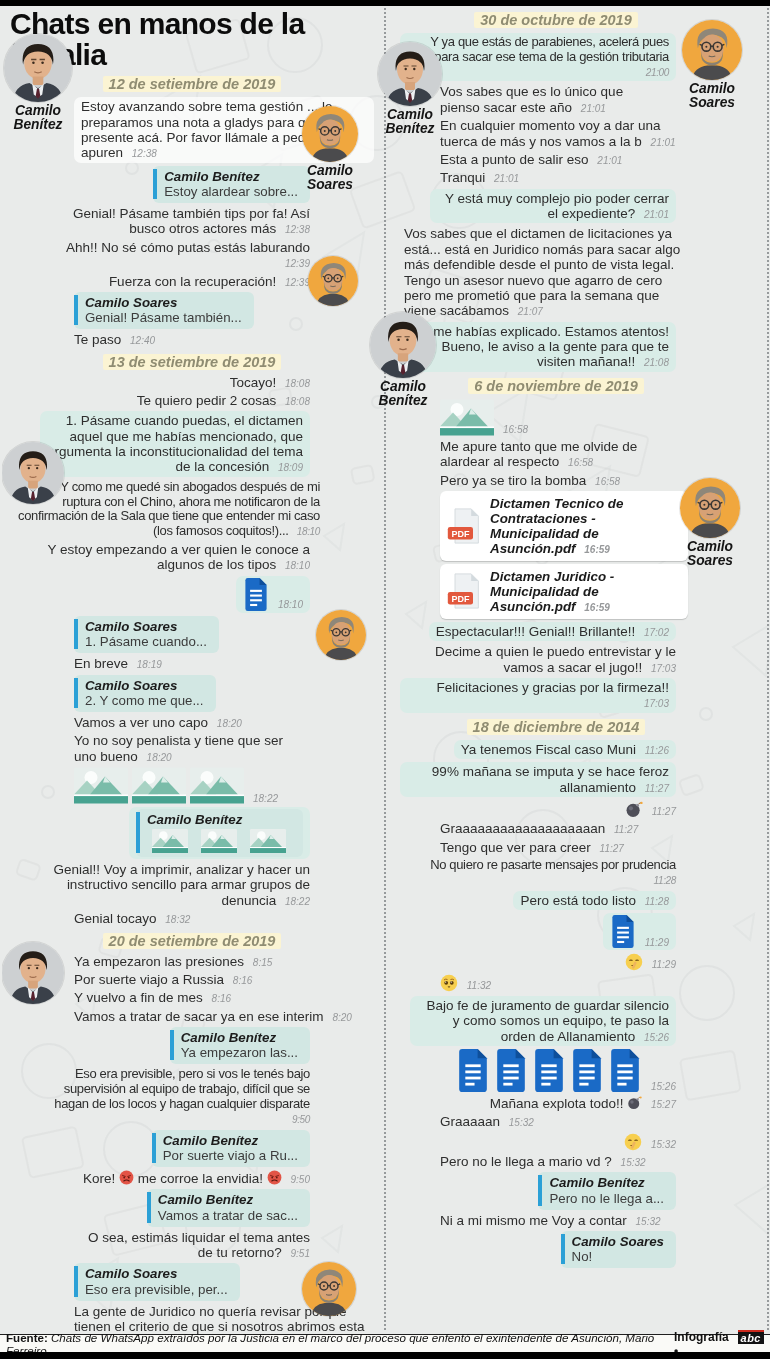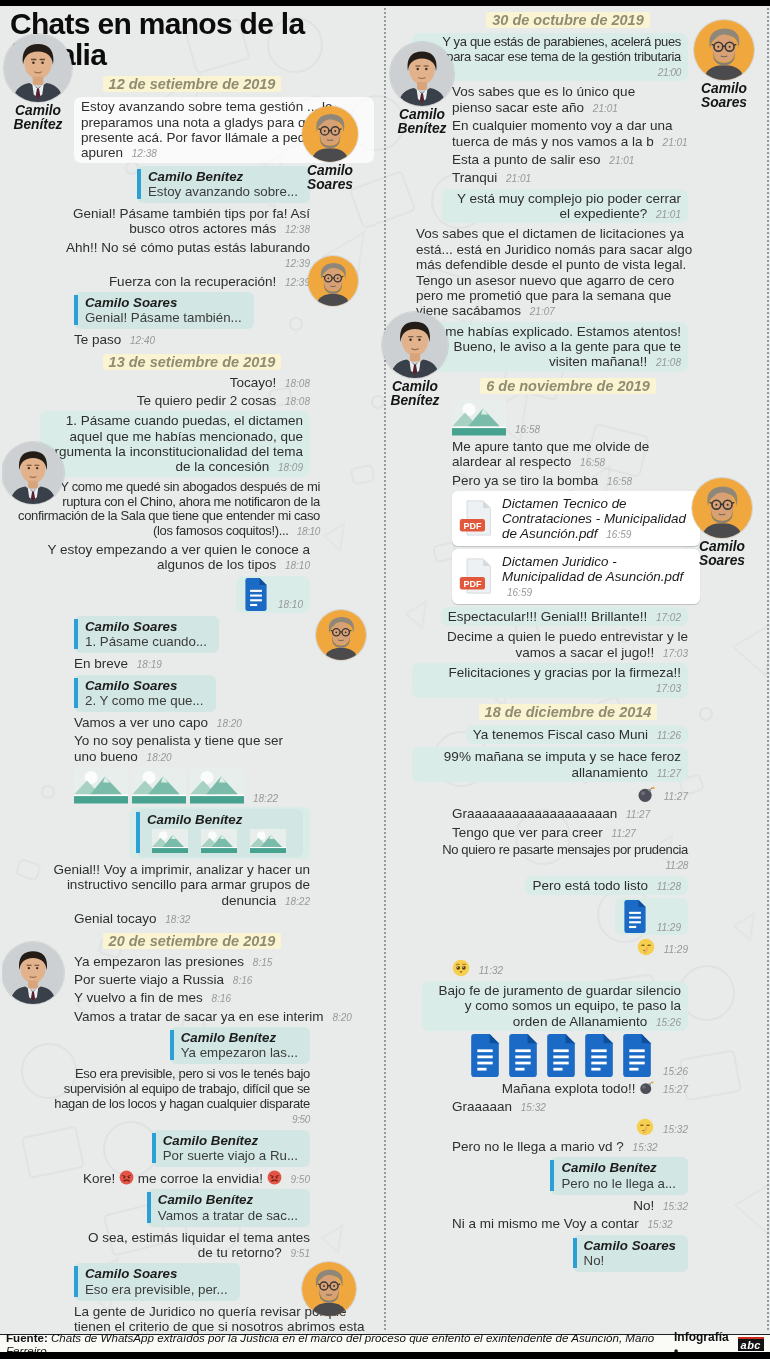--- a/index.html
+++ b/index.html
@@ -4,21 +4,21 @@
 <style>
   html,body{margin:0;padding:0;background:#fff;}
   .page{position:relative;width:770px;height:1359px;background:#e9ebea;font-family:"Liberation Sans",sans-serif;overflow:hidden;}
   .doodles{position:absolute;left:0;top:0;z-index:0;}
   .topbar{position:absolute;top:0;left:0;right:0;height:6px;background:#000;z-index:5;}
   .bottombar{position:absolute;bottom:0;left:0;right:0;height:7px;background:#000;z-index:5;}
   .divider{position:absolute;left:384px;top:8px;height:1322px;width:0;border-left:2px dotted #969a9c;z-index:1;}
   .edge{position:absolute;right:1px;top:8px;height:1322px;width:0;border-left:2px dotted #969a9c;z-index:1;}
   .col{position:absolute;top:6px;height:1328px;overflow:hidden;z-index:2;box-sizing:border-box;}
   .col-left{left:2px;width:380px;padding:0 8px;}
-  .col-right{left:380px;width:378px;padding:0 10px 12px 8px;}
+  .col-right{left:368px;width:378px;padding:0 10px 12px 8px;}
   .title{font-size:30px;font-weight:bold;margin:3px 0 5px;letter-spacing:-0.7px;color:#0c0c0c;line-height:1.02;}
   .date{text-align:center;margin:5px 0 4px;}
   .date span{display:inline-block;background:#fbf4d3;color:#8f8c72;font-weight:bold;font-style:italic;font-size:14.5px;padding:0 6px;border-radius:2px;}
   .msg{margin:0 0 3px;font-size:13.5px;line-height:1.14;color:#2e2e2e;}
   .msg.right{text-align:right;}
   .msg.cond{font-size:13px;letter-spacing:-0.35px;}
   .col-left .msg.left{margin-left:64px;}
   .col-left .msg.right{margin-left:30px;margin-right:64px;}
   .col-left .msg.right.wide{margin-left:0;margin-right:54px;}
   .col-right .msg.left{margin-left:64px;margin-right:48px;}
@@ -34,32 +34,32 @@
   .qname{font-weight:bold;font-style:italic;font-size:13.3px;color:#1c1c1c;display:block;}
   .qtext{font-size:13.3px;color:#3c3c3c;display:block;}
   .qthumbs{display:flex;gap:3px;padding-top:2px;}
   .qthumbs .thumb svg{width:46px;height:24px;display:block;}
   .att{display:inline-flex;align-items:flex-end;gap:4px;vertical-align:middle;}
   .att .thumb svg{width:54px;height:37px;display:block;}
   .docico svg{width:26px;height:33px;display:block;}
   .docico.big svg{width:34px;height:43px;}
   .pdfcard{display:inline-flex;align-items:center;gap:8px;background:#fff;border-radius:6px;padding:5px 10px 5px 6px;box-shadow:0 1px 1px rgba(0,0,0,.18);max-width:300px;text-align:left;}
   .pdfglyph svg{width:36px;height:40px;display:block;}
-  .pdfname{font-weight:normal;font-style:italic;font-size:13.4px;color:#1b1b1b;line-height:1.12;}
+  .pdfname{font-weight:bold;font-style:italic;font-size:13.4px;color:#1b1b1b;line-height:1.12;}
   .avatar{position:absolute;border-radius:50%;overflow:hidden;box-shadow:0 0 0 1px rgba(0,0,0,.10);z-index:3;}
   .avatar svg{width:100%;height:100%;display:block;}
   .avlabel{position:absolute;width:76px;text-align:center;font-weight:bold;font-style:italic;font-size:13.8px;line-height:1.05;color:#151515;z-index:3;}
   .emo{display:inline-block;width:15px;height:15px;vertical-align:-2px;}
   .emo svg{width:100%;height:100%;display:block;}
   .emo.lg{width:18px;height:18px;vertical-align:-3px;}
   .footer{position:absolute;left:0;right:0;bottom:7px;height:18px;background:#fafaf7;border-top:1px solid #1f1f1f;display:flex;justify-content:space-between;align-items:center;padding:0 6px;z-index:5;box-sizing:border-box;}
   .src{font-size:11.6px;color:#111;}
   .src b{font-style:normal;margin-right:3px;}
   .src i{font-style:italic;}
-  .credit{font-weight:bold;font-size:12px;color:#111;display:flex;gap:5px;align-items:center;}
+  .credit{font-weight:bold;font-size:12px;color:#111;display:flex;gap:5px;align-items:flex-start;}
   .logo{background:#121212;color:#fff;font-weight:bold;font-style:italic;padding:0 3px;font-size:11px;letter-spacing:.5px;border-top:2px solid #cc2a1e;}
 </style>
 </head>
 <body>
 
 <div class="page">
   <svg class="doodles" id="doodles" width="770" height="1359">
       <circle cx="50" cy="90" r="6" fill="none" stroke="#a9b0b0" stroke-width="2" opacity="0.14"></circle>
       <rect x="187" y="313" width="20.8" height="15.6" rx="4" fill="none" stroke="#a9b0b0" stroke-width="2" opacity="0.12" transform="rotate(-7 187 313)"></rect>
       <path d="M324 536 l20 -12 l-4 26 Z" fill="none" stroke="#a9b0b0" stroke-width="2" opacity="0.10"></path>
@@ -125,21 +125,21 @@
   <div class="divider"></div>
   <div class="edge"></div>
 
   <div class="col col-left" id="col-left">
     <h1 class="title">Chats en manos de la fiscalia</h1>
     <div class="flow" id="flow-0">
         <div class="date"><span>12 de setiembre de 2019</span></div>
         <div class="msg left"><span class="inner bub" style="max-width:300px">Estoy avanzando sobre tema gestión ... le preparamos una nota a gladys para que presente acá. Por favor llámale a pedir que se apuren <span class="time">12:38</span></span></div>
         <div class="msg right"><span class="inner"><span class="quote"><span class="qin">
                 <span class="qname">Camilo Benítez</span>
-                <span class="qtext">Estoy avanzando sobre...</span>
+                <span class="qtext">Estoy alardear sobre...</span>
               </span></span></span></div>
         <div class="msg right"><span class="inner" style="max-width:272px">Genial! Pásame también tips por fa! Así busco otros actores más <span class="time">12:38</span></span></div>
         <div class="msg right"><span class="inner">Ahh!! No sé cómo putas estás laburando <span class="time">12:39</span></span></div>
         <div class="msg right"><span class="inner">Fuerza con la recuperación! <span class="time">12:39</span></span></div>
         <div class="msg left"><span class="inner"><span class="quote"><span class="qin">
                 <span class="qname">Camilo Soares</span>
                 <span class="qtext">Genial! Pásame también...</span>
               </span></span></span></div>
         <div class="msg left"><span class="inner">Te paso <span class="time">12:40</span></span></div>
         <div class="date"><span>13 de setiembre de 2019</span></div>
@@ -565,21 +565,20 @@
                 <path d="M4.9 8.4 Q6.6 7.2 8.3 8.4" stroke="#5b3c09" stroke-width="1.2" fill="none"></path>
                 <path d="M11.7 8.4 Q13.4 7.2 15.1 8.4" stroke="#5b3c09" stroke-width="1.2" fill="none"></path>
                 <path d="M7.3 13.9 h1.8" stroke="#5b3c09" stroke-width="1.1"></path>
                 <rect x="8.8" y="9.4" width="2.9" height="8.2" rx="1.4" fill="#eeb45e" transform="rotate(26 10.2 13.5)"></rect>
               </svg></span> <span class="time">15:32</span></span></div>
         <div class="msg left"><span class="inner">Pero no le llega a mario vd ? <span class="time">15:32</span></span></div>
         <div class="msg right"><span class="inner"><span class="quote"><span class="qin">
                 <span class="qname">Camilo Benítez</span>
                 <span class="qtext">Pero no le llega a...</span>
               </span></span></span></div>
-        <div class="msg right"><span class="inner">No! <span class="time">15:32</span></span></div>
         <div class="msg left"><span class="inner">Ni a mi mismo me Voy a contar <span class="time">15:32</span></span></div>
         <div class="msg right"><span class="inner"><span class="quote"><span class="qin">
                 <span class="qname">Camilo Soares</span>
                 <span class="qtext">No!</span>
               </span></span></span></div>
       </div>
   <div class="avatar" style="left: 10px; top: 36px; width: 64px; height: 64px;">
         <svg viewBox="0 0 64 64">
           <rect width="64" height="64" fill="#cdd0d2"></rect>
           <ellipse cx="32" cy="27" rx="13" ry="15.5" fill="#e2b28c"></ellipse>

